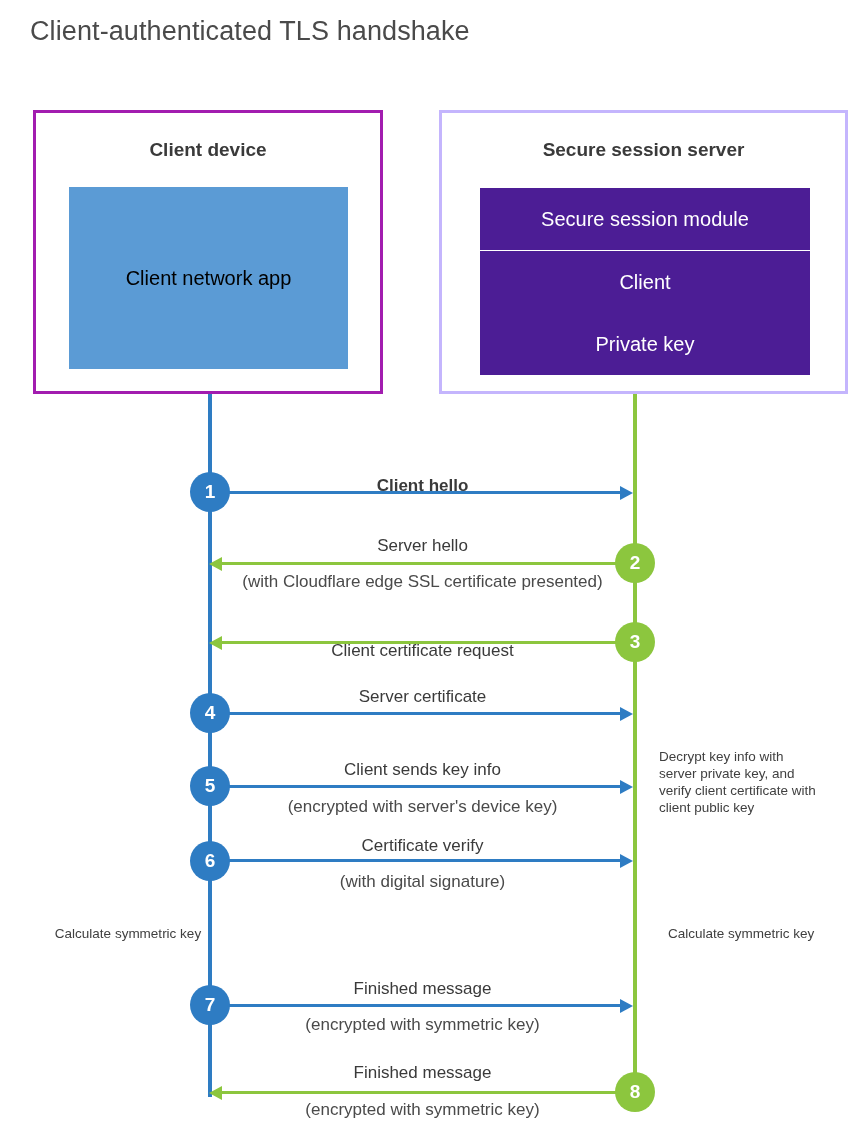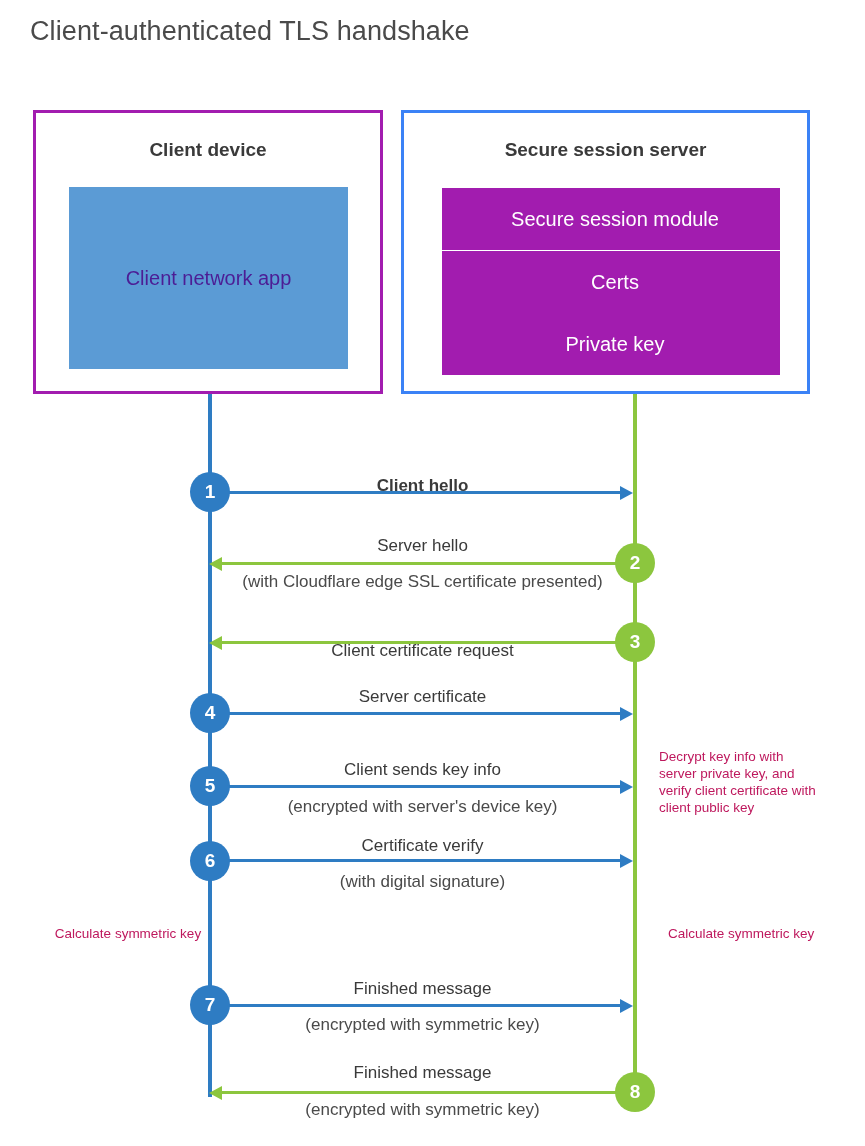--- a/index.html
+++ b/index.html
@@ -36,66 +36,65 @@
     box-sizing: border-box;
   }
   .actor-box.client {
     left: 33px;
     top: 110px;
     width: 350px;
     height: 284px;
     border: 3px solid #a21caf;
   }
   .actor-box.server {
-    left: 401px;
+    left: 439px;
     top: 110px;
     width: 409px;
     height: 284px;
-    border: 3px solid #3b82f6;
+    border: 3px solid #c4b5fd;
   }
   .actor-title {
     position: absolute;
     left: 0;
     right: 0;
     top: 26px;
     text-align: center;
     font-size: 19px;
     font-weight: bold;
     color: #3a3a3a;
   }
 
   .client-app {
     position: absolute;
     left: 33px;
     top: 74px;
     width: 279px;
     height: 182px;
     background: #5b9bd5;
-    color: #4c1d95;
+    color: #000000;
     font-size: 20px;
     line-height: 28px;
     display: flex;
     align-items: center;
     justify-content: center;
     text-align: center;
   }
 
   .server-module {
     position: absolute;
     left: 38px;
     width: 330px;
     height: 62px;
-    background: #a21caf;
+    background: #4c1d95;
     color: #ffffff;
     font-size: 20px;
     display: flex;
     align-items: center;
     justify-content: center;
     text-align: center;
-    padding-left: 8px;
   }
   .server-module.m0 { top: 75px; }
   .server-module.m1 { top: 138px; }
   .server-module.m2 { top: 200px; }
 
   
   .lifeline {
     position: absolute;
     width: 4px;
     top: 394px;
@@ -150,41 +149,41 @@
     font-size: 17px;
     color: #4a4a4a;
     white-space: nowrap;
   }
 
   
   .side-note {
     position: absolute;
     font-size: 13.5px;
     line-height: 17px;
-    color: #be185d;
+    color: #404040;
   }
   .side-note.left-note { text-align: center; }
   .side-note.right-note { text-align: left; }
 </style>
 </head>
 <body>
 
 <div id="diagram">
 
   <div class="page-title">Client-authenticated TLS handshake</div>
 
   <div class="actor-box client">
     <div class="actor-title">Client device</div>
     <div class="client-app">Client network app</div>
   </div>
 
   <div class="actor-box server">
     <div class="actor-title">Secure session server</div>
     <div class="server-module m0">Secure session module</div>
-    <div class="server-module m1">Certs</div>
+    <div class="server-module m1">Client</div>
     <div class="server-module m2">Private key</div>
   </div>
 
   <div class="lifeline client"></div>
   <div class="lifeline server"></div>
 
   <div class="msg-label" style="left:210px; top:476px; width:425px;font-weight:bold;">Client hello</div>
   <div class="arrow-line blue" style="left:210px; top:491px; width:412px;"></div>
   <div class="arrow-head right blue" style="left:620px; top:486px;"></div>
   <div class="step-circle blue" style="top:472px;">1</div>

